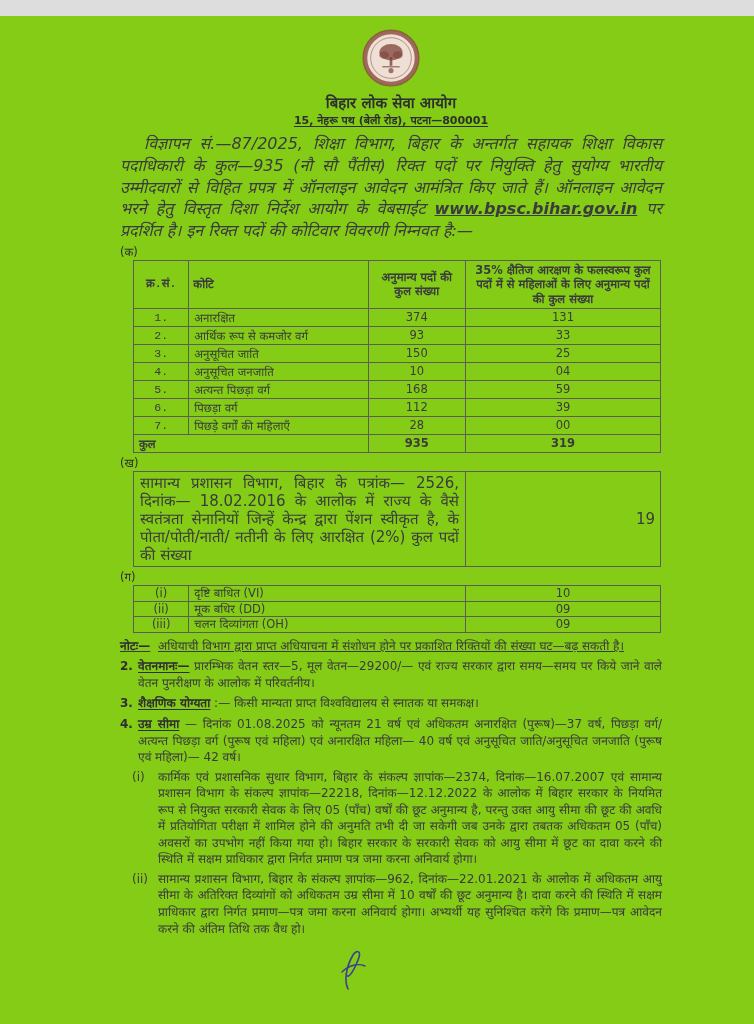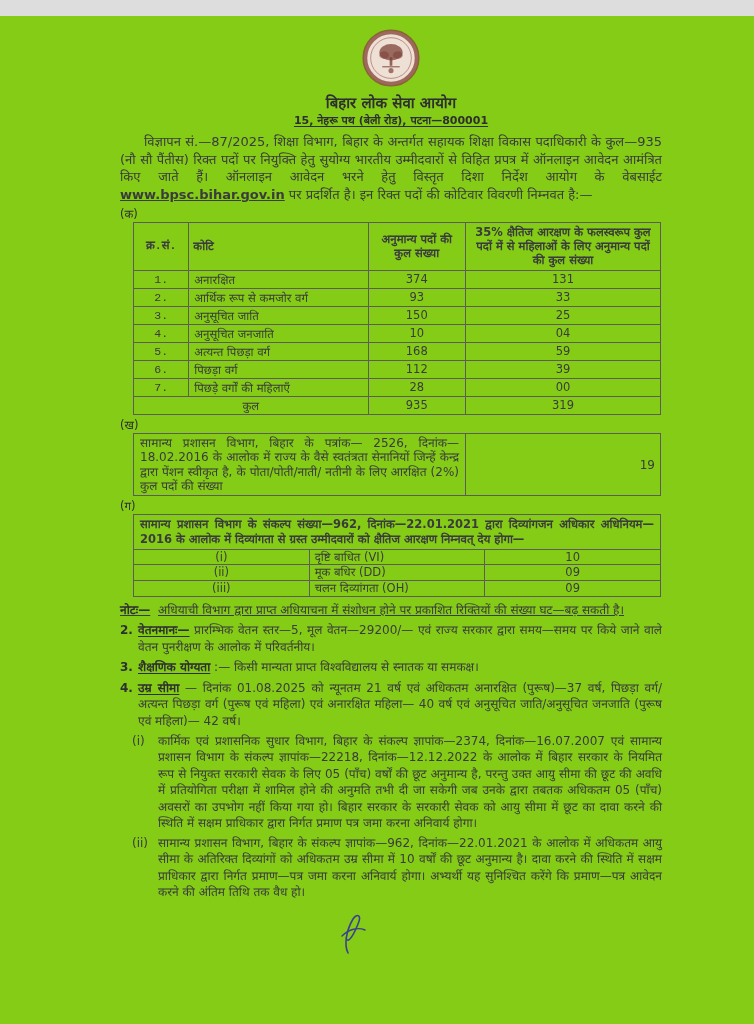--- a/index.html
+++ b/index.html
@@ -12,35 +12,35 @@
     padding:12px 92px 0 120px;
     font-family:"DejaVu Sans","Liberation Sans",sans-serif;
     color:#3a3b3d;
     overflow:hidden;
   }
   
   .seal { width:62px; height:62px; margin:0 auto; display:block; }
   .org-name  { text-align:center; font-weight:bold; font-size:15px; color:#2e2f31; margin-top:2px; }
   .org-address { text-align:center; font-weight:bold; font-size:11px; color:#2e2f31; text-decoration:underline; text-underline-offset:2px; }
   
-  .intro { font-size:13px; line-height:1.36; text-align:justify; margin:6px 0 0; text-indent:24px; }
+  .intro { font-size:16px; line-height:1.36; text-align:justify; margin:6px 0 0; text-indent:24px;font-style:italic; }
   .intro .url { font-weight:bold; text-decoration:underline; color:inherit; }
   .sec-label { font-size:11.5px; margin:2px 0 1px; color:#2e2f31; }
   
   table { border-collapse:collapse; width:calc(100% - 14px); margin-left:13px; table-layout:fixed; }
   td,th { border:1px solid #5c5c5c; padding:1px 5px; box-sizing:border-box; }
   .t1 { font-size:11.5px; }
   .t1 th { font-weight:bold; text-align:center; vertical-align:middle; line-height:1.25; padding:2px 4px; }
   .t1 .c-sn  { width:10.5%; text-align:center;font-family:Liberation Mono, monospace; }
   .t1 .c-cat { width:34%; text-align:left; }
   .t1 .c-n1  { width:18.5%; text-align:center; }
   .t1 .c-n2  { width:37%; text-align:center; }
   .t1 td { height:16px; vertical-align:middle; }
-  .t1 .total td { font-weight:normal; text-align:center; }
-  .t2 { font-size:12px;padding-left:47px; }
+  .t1 .total td { font-weight:bold; }
+  .t2 { font-size:15px;padding-left:47px; }
   .t2 .desc { width:63%; line-height:1.2; text-align:justify; padding:2px 6px; }
   .t2 .val  { text-align:right; vertical-align:middle; }
   .t3 { font-size:11.5px; }
   .t3 .c-intro { line-height:1.28; font-weight:bold; text-align:justify; padding:2px 6px; }
   .t3 .m   { width:10.5%; text-align:center; }
   .t3 .lbl { width:52.5%; text-align:left; }
   .t3 .v   { width:37%; text-align:center; }
   .t3 td { height:13px; vertical-align:middle; line-height:1.1; }
   
   .note { display:flex; font-size:12px; line-height:1.38; margin-top:5px;text-decoration:underline; }
@@ -153,23 +153,20 @@
         <td class="val">19</td>
       </tr>
     </tbody>
   </table>
 
   
   <div class="sec-label">(ग)</div>
   <table class="t3">
     <tbody>
       <tr>
-        <td class="c-intro" colspan="3">सामान्य प्रशासन विभाग के संकल्प संख्या—962, दिनांक—22.01.2021 द्वारा दिव्यांगजन अधिकार अधिनियम— 2016 के आलोक में दिव्यांगता से ग्रस्त उम्मीदवारों को क्षैतिज आरक्षण निम्नवत् देय होगा—</td>
-      </tr>
-      <tr>
         <td class="m">(i)</td>
         <td class="lbl">दृष्टि बाधित  (VI)</td>
         <td class="v">10</td>
       </tr>
       <tr>
         <td class="m">(ii)</td>
         <td class="lbl">मूक बधिर  (DD)</td>
         <td class="v">09</td>
       </tr>
       <tr>

